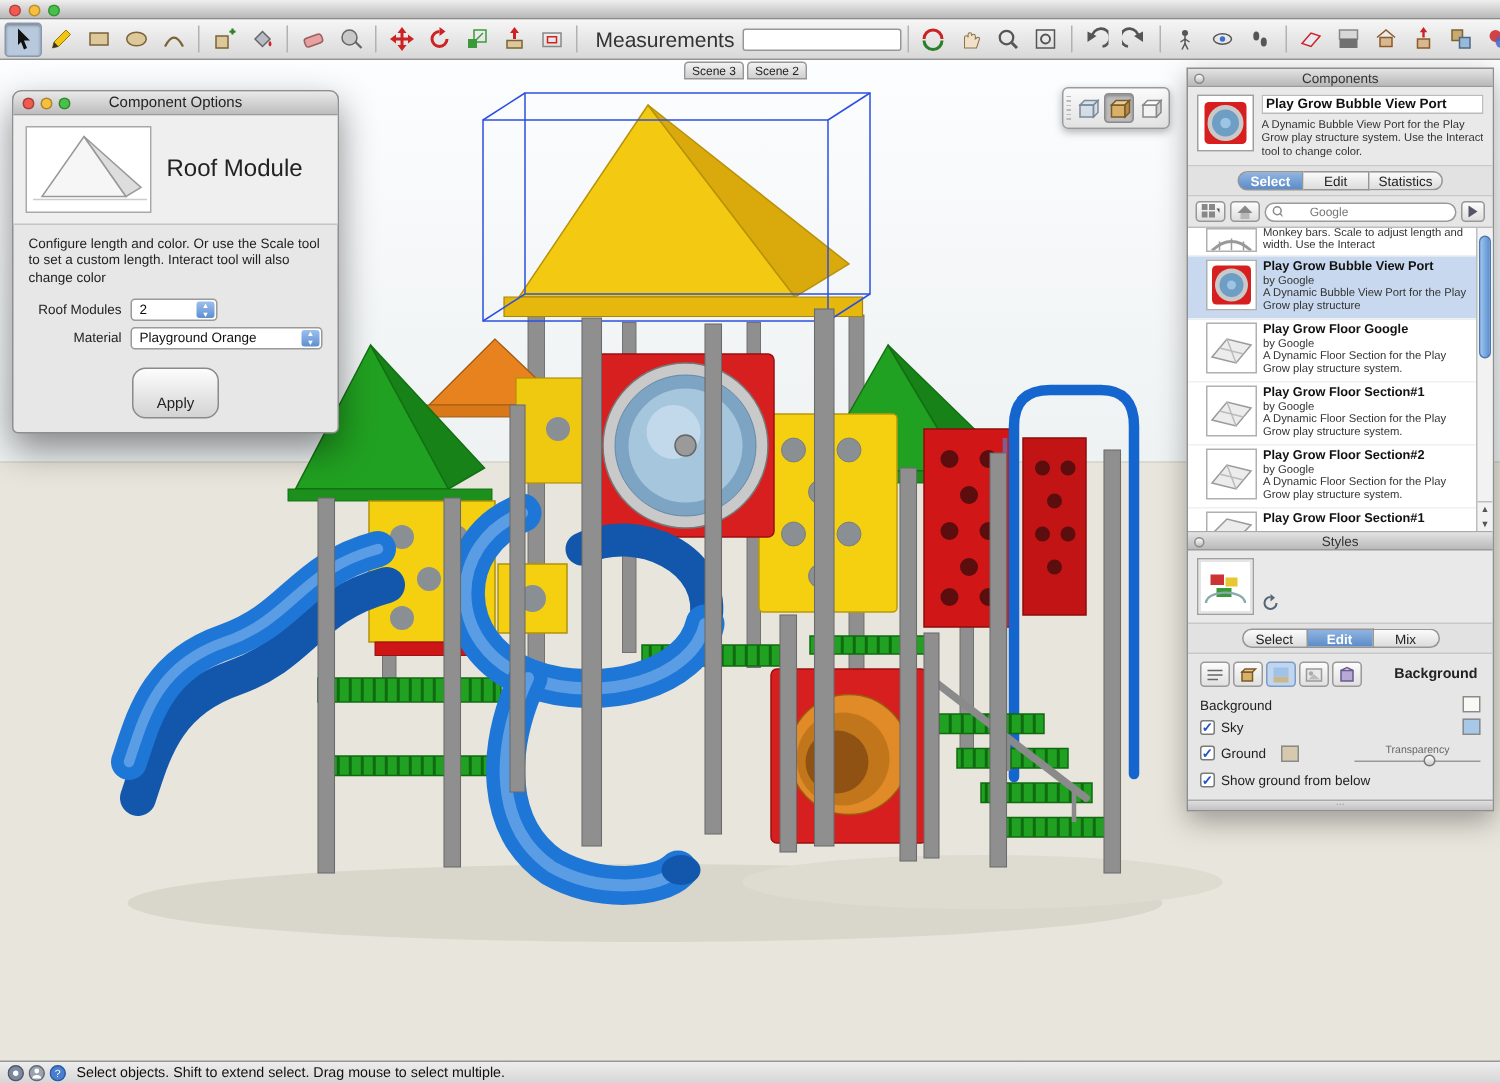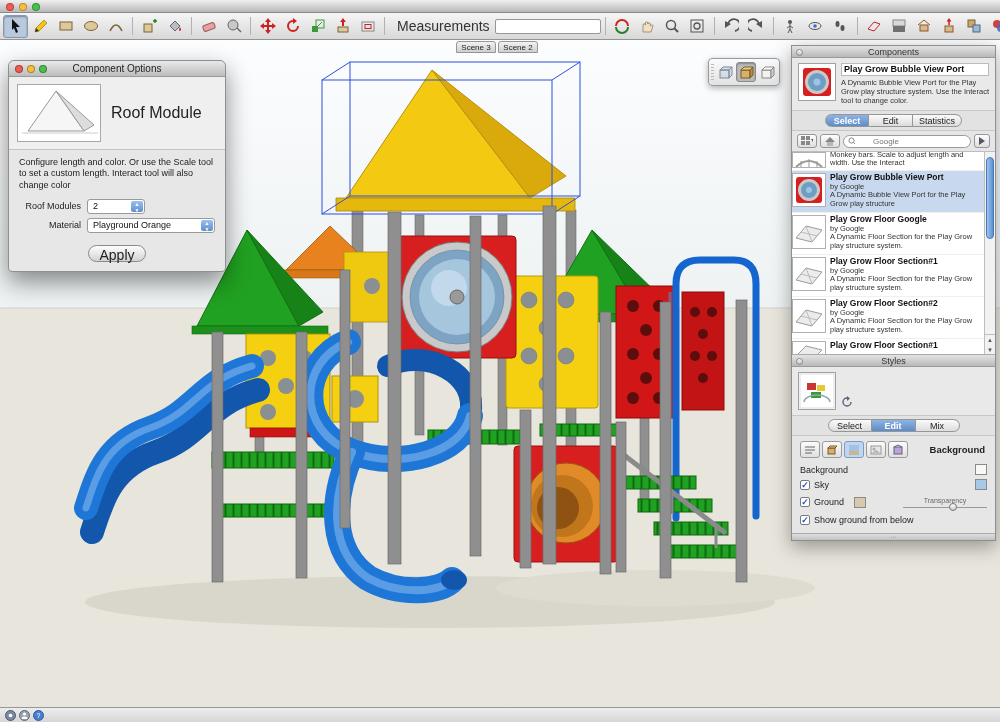--- a/index.html
+++ b/index.html
@@ -41,42 +41,42 @@
 .dlg-top{display:flex;align-items:center;gap:10px;padding:7px 8px;background:#efefef;border-bottom:1px solid #c4c4c4}
 .dlg-thumb{width:84px;height:58px;background:#fff;border:1px solid #a8a8a8}
 .dlg-heading{font-size:16px;font-weight:normal;color:#222}
 .dlg-desc{padding:7px 10px 4px;color:#222;line-height:1.25}
 .dlg-row{display:flex;align-items:center;margin:4px 8px}
 .dlg-label{width:64px;text-align:right;margin-right:6px;color:#222}
 .dropdown{position:relative;height:15px;background:#fff;border:1px solid #9a9a9a;border-radius:3px;display:flex;align-items:center;padding:0 16px 0 5px;min-width:58px}
 .dropdown.wide{min-width:128px}
 .dd-arrows{position:absolute;right:1px;top:1px;bottom:1px;width:12px;background:linear-gradient(#9cc0ee,#5f8fd0);border-radius:2px;color:#fff;font-size:5px;line-height:6px;text-align:center}
 .dlg-apply-row{text-align:center;padding:8px 0 9px}
-.apply-btn{display:inline-block;min-width:58px;height:17px;line-height:15px;padding:2px 10px;font-size:14px;color:#222;background:linear-gradient(#fdfdfd,#d3d3d3);border:1px solid #8a8a8a;border-radius:9px}
+.apply-btn{display:inline-block;min-width:58px;height:17px;line-height:15px;padding:16px 10px;font-size:10px;color:#222;background:linear-gradient(#fdfdfd,#d3d3d3);border:1px solid #8a8a8a;border-radius:9px}
 
 
 .panels{position:absolute;left:791px;top:45px;width:205px;z-index:15;box-shadow:0 6px 18px rgba(0,0,0,.35);border:1px solid #8f8f8f;background:#e6e6e6;font-size:9px}
 .phdr{position:relative;height:12px;background:linear-gradient(#e3e3e3,#b9b9b9);border-bottom:1px solid #9a9a9a;text-align:center;font-size:9px;line-height:12px;color:#333}
 .phdr-dot{position:absolute;left:4px;top:2.5px;width:7px;height:7px;border-radius:50%;background:linear-gradient(#fafafa,#c0c0c0);border:1px solid #8a8a8a}
 .preview{display:flex;gap:5px;padding:5px 6px;background:#e9e9e9;border-bottom:1px solid #c8c8c8}
 .pv-thumb{width:38px;height:38px;background:#fff;border:1px solid #a0a0a0;flex:0 0 auto}
 .pv-name{font-weight:bold;font-size:9px;color:#111;background:#fff;border:1px solid #bbb;padding:0 2px;line-height:11px;margin-bottom:2px;white-space:nowrap;overflow:hidden}
 .pv-desc{font-size:7.5px;color:#333;line-height:1.2;height:27px;overflow:hidden}
 .pv-refresh{flex:0 0 auto;align-self:flex-end}
 .tabs{display:flex;justify-content:center;padding:3px 0;background:#e2e2e2;border-bottom:1px solid #c8c8c8}
 .tab{min-width:44px;padding:0 6px;height:13px;line-height:12px;text-align:center;font-size:9px;color:#222;background:linear-gradient(#fbfbfb,#dcdcdc);border:1px solid #969696;border-left:none}
 .tab:first-child{border-left:1px solid #969696;border-radius:7px 0 0 7px}
 .tab:last-child{border-radius:0 7px 7px 0}
 .tab.active{background:linear-gradient(#8fb4e2,#5d8cc8);color:#fff;font-weight:bold}
 .ctrl-row{display:flex;align-items:center;gap:3px;padding:3px 5px;background:#e6e6e6;border-bottom:1px solid #bdbdbd}
 .sm-btn{height:14px;border:1px solid #979797;border-radius:3px;background:linear-gradient(#fdfdfd,#dedede);display:flex;align-items:center;justify-content:center;padding:0 3px}
 .search-field{flex:1;height:13px;background:#fff;border:1px solid #9a9a9a;border-radius:7px;display:flex;align-items:center;padding:0 4px;gap:18px}
 .search-field input{border:none;outline:none;width:100%;font-size:8px;color:#444;background:transparent}
 .clist{position:relative;height:203px;background:#fff;overflow:hidden;border-bottom:1px solid #aaa}
-.crow{display:flex;gap:4px;padding:2px 14px 2px 0;height:42px;overflow:hidden;border-bottom:1px solid #f0f0f0}
+.crow{display:flex;gap:4px;padding:2px 14px 2px 12px;height:42px;overflow:hidden;border-bottom:1px solid #f0f0f0}
 .crow.sel{background:#c8d9ef}
 .crow.clip-top{height:19px;align-items:flex-end}
 .crow.clip-bot{height:17px}
 .cthumb{width:34px;height:34px;background:#fff;border:1px solid #b0b0b0;flex:0 0 auto}
 .clip-top .cthumb{height:16px;overflow:hidden}
 .cname{font-size:8.5px;font-weight:bold;color:#111;line-height:1.15;white-space:nowrap;overflow:hidden}
 .cby{font-size:7.5px;color:#333;line-height:1.1}
 .cdesc{font-size:7.5px;color:#333;line-height:1.15}
 .vscroll{position:absolute;right:0;top:0;bottom:0;width:11px;background:#f2f2f2;border-left:1px solid #bdbdbd}
 .vthumb{position:absolute;left:1px;right:1px;top:5px;height:82px;border-radius:5px;background:linear-gradient(90deg,#9ec4f0,#5a90d0);border:1px solid #4a78b4}
@@ -742,15 +742,16 @@
       </svg>
     <svg width="11" height="11">
         <circle cx="5.5" cy="5.5" r="5" fill="#9aa4ae" stroke="#667"></circle>
         <circle cx="5.5" cy="4" r="1.6" fill="#fff"></circle>
         <path d="M2.5,9 a3,2.4 0 0 1 6,0" fill="#fff"></path>
       </svg>
     <svg width="11" height="11">
         <circle cx="5.5" cy="5.5" r="5" fill="#4a7fd0" stroke="#2a5aa0"></circle>
         <text x="5.5" y="8" text-anchor="middle" font-size="7" fill="#fff" font-family="Liberation Sans,sans-serif">?</text>
       </svg>
+    <span class="status-text">Select objects. Shift to extend select. Drag mouse to select multiple.</span>
   </div>
 
 </div>
 
 </body></html>

